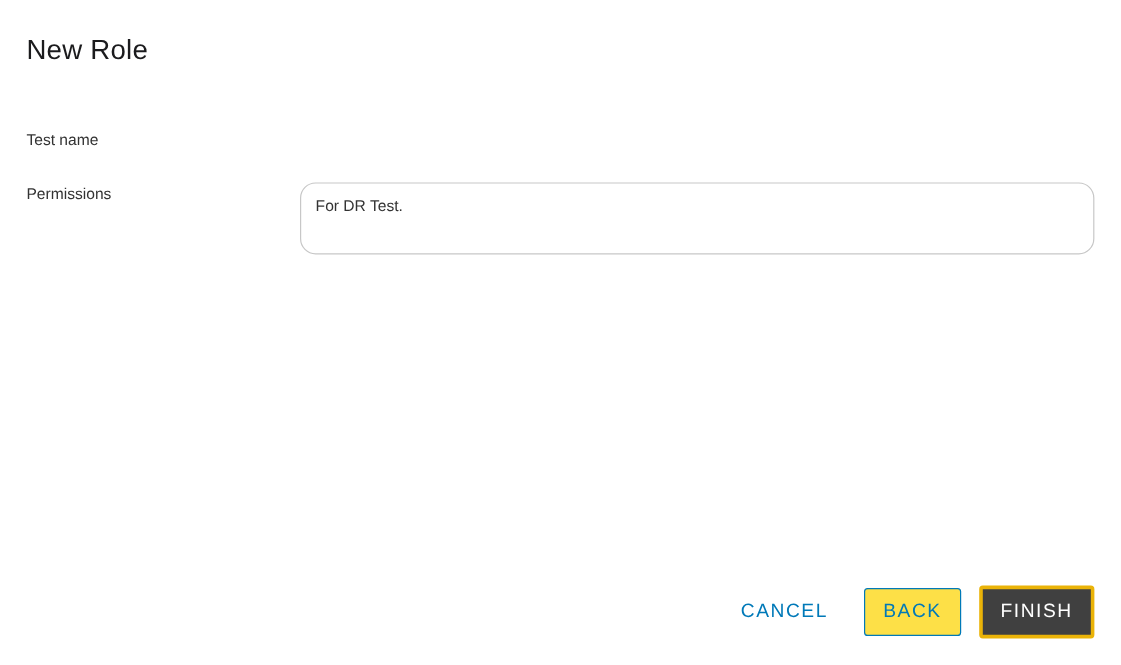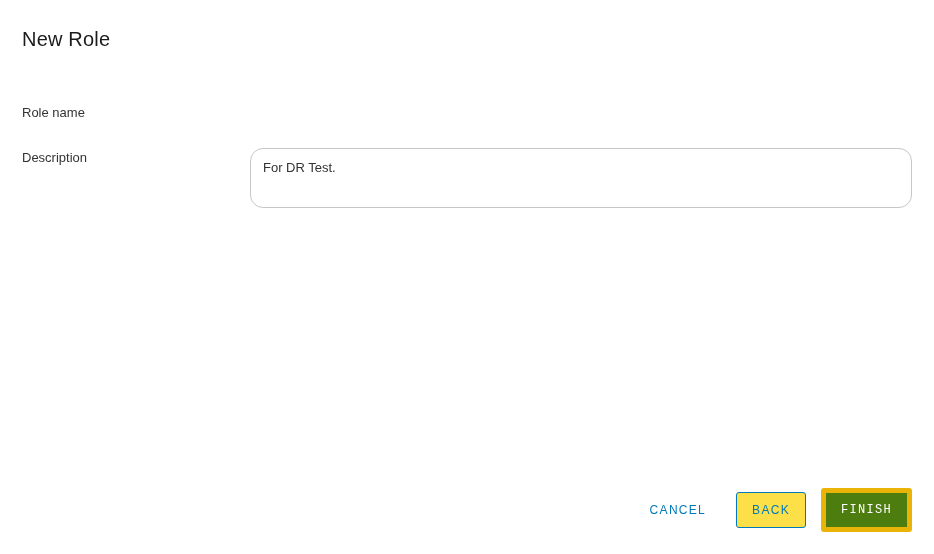--- a/index.html
+++ b/index.html
@@ -13,21 +13,21 @@
       color: #333333;
       width: 934px;
       height: 554px;
       position: relative;
       overflow: hidden;
     }
     .header {
       padding: 28px 0 0 22px;
     }
     .page-title {
-      font-size: 20px;
+      font-size: 23px;
       font-weight: 400;
       color: #1b1b1d;
       letter-spacing: 0.2px;
     }
     .form-area {
       padding: 48px 22px 0 22px;
     }
     .form-row {
       display: flex;
       align-items: flex-start;
@@ -69,62 +69,61 @@
     }
     .button-bar {
       position: absolute;
       bottom: 22px;
       right: 22px;
       display: flex;
       align-items: center;
       gap: 15px;
     }
     .btn {
-      font-size: 12px;
+      font-size: 16px;
       letter-spacing: 1.3px;
       padding: 10px 15px;
       border-radius: 3px;
       cursor: pointer;
       font-family: inherit;
       text-transform: uppercase;
     }
     .btn-cancel {
       background: transparent;
       border: none;
       color: #0079b8;
     }
     .btn-back {
       background: #fde047;
       border: 1px solid #0079b8;
       color: #0079b8;
     }
     .btn-finish {
-      background: #4d7c0f;
-      border: 5px solid #eab308;
+      background: #404040;
+      border: 3px solid #eab308;
       color: #ffffff;
-      font-family: Liberation Mono, monospace;
     }
     .description-label {
       padding-top: 2px;
     }
   </style>
 </head>
 <body>
 
 <div class="header">
   <h1 class="page-title">New Role</h1>
 </div>
 
 <div class="form-area">
   <div class="form-row">
-    <div class="form-label">Role name</div>
+    <div class="form-label">Test name</div>
   </div>
 
   <div class="form-row">
-    <div class="form-label description-label">Description</div>
+    <div class="form-label description-label">Permissions</div>
     <div class="form-field">
       <textarea class="description-textarea" style="">For DR Test.</textarea>
     </div>
   </div>
 </div>
 
 <div class="button-bar">
   <button class="btn btn-cancel">CANCEL</button>
   <button class="btn btn-back">BACK</button>
   <button class="btn btn-finish">FINISH</button>

